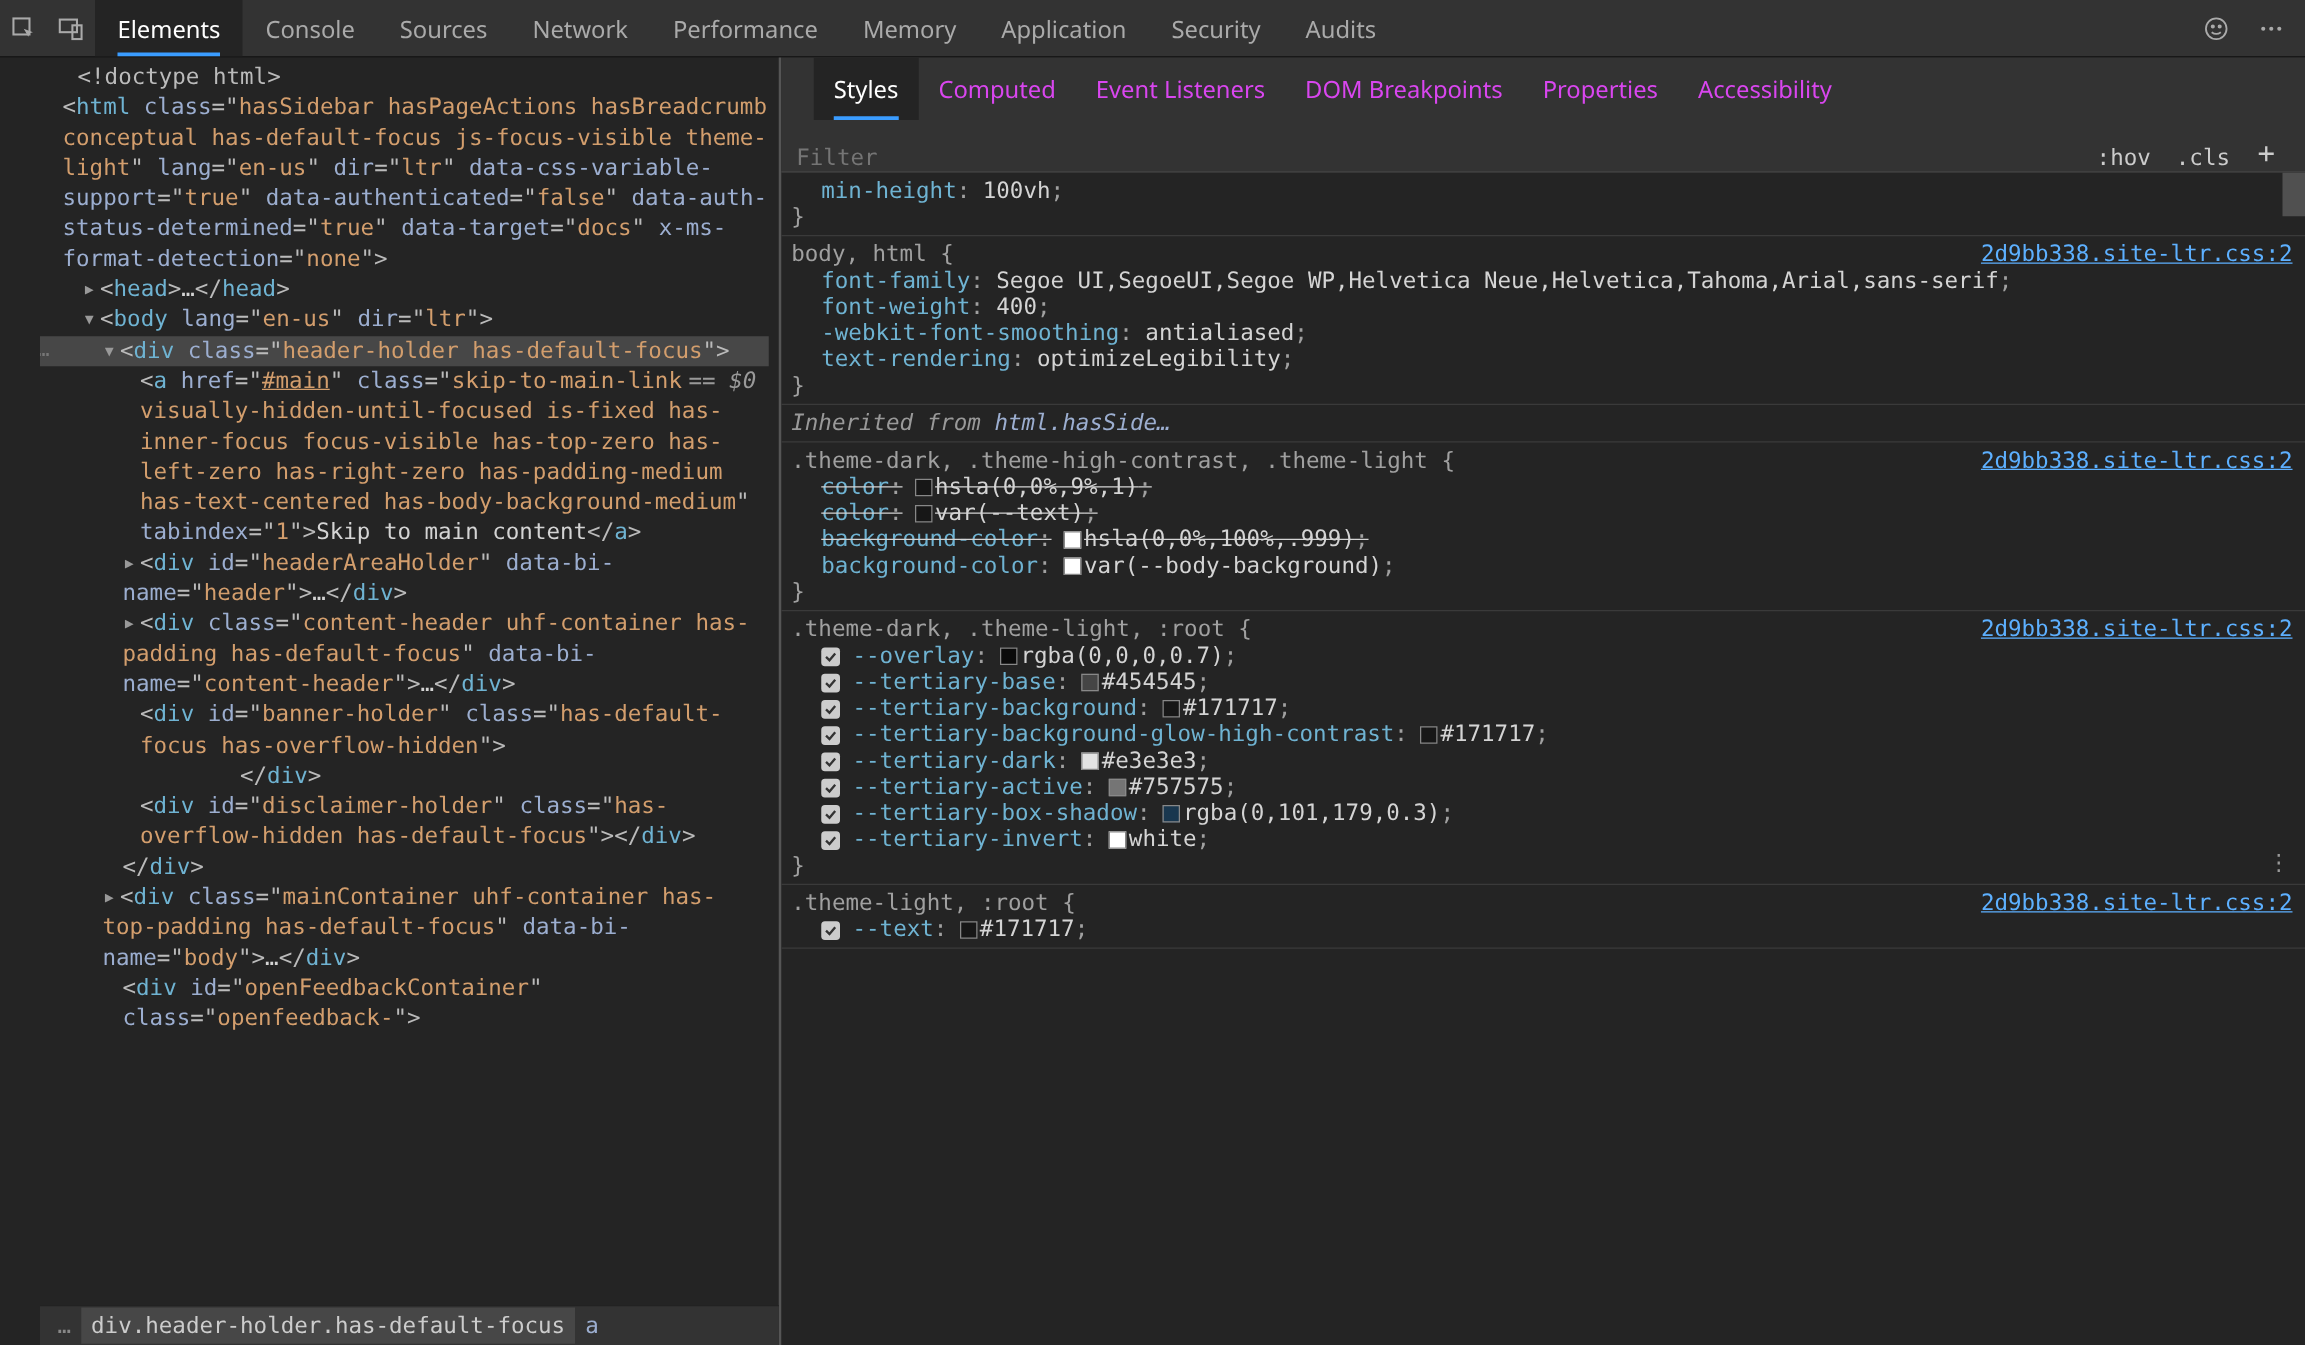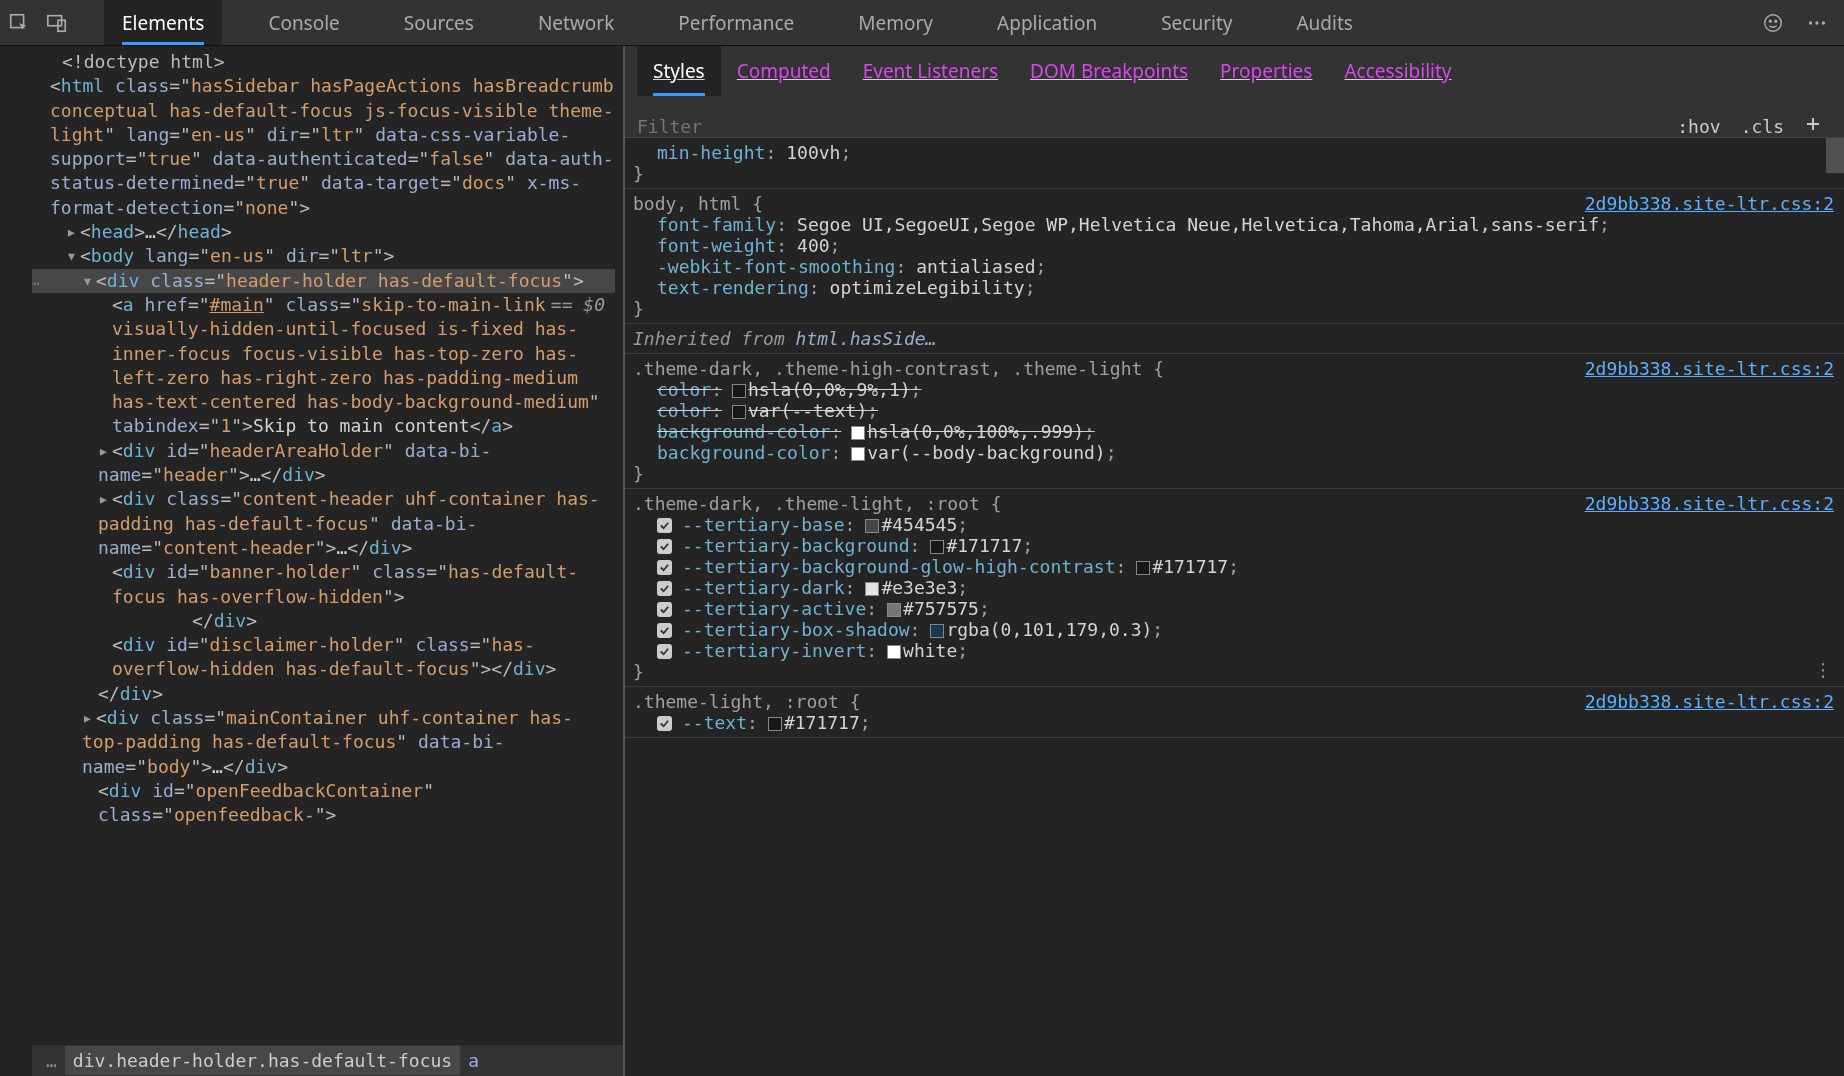--- a/index.html
+++ b/index.html
@@ -1,29 +1,29 @@
 <!DOCTYPE html>
 <html><head>
 <meta charset="utf-8">
 <style>
 * { box-sizing: border-box; margin: 0; padding: 0; }
 body { background: #242424; color: #d4d4d4; font-family: monospace; font-size: 18px; overflow: hidden; }
 .toolbar { height: 46px; background: #333; display: flex; align-items: center; border-bottom: 1px solid #111; }
 .tb-icon { width: 38px; height: 46px; display: flex; align-items: center; justify-content: center; color: #aaa; }
 .tb-icon svg { width: 22px; height: 22px; }
 .tabs { display: flex; height: 100%; }
-.tab { padding: 4px 18px; color: #aaa; display: flex; align-items: center; font-family: system-ui, sans-serif; font-size: 19px; cursor: pointer; position: relative; margin-left: 28px; }
+.tab { padding: 4px 18px; color: #aaa; display: flex; align-items: center; font-family: system-ui, sans-serif; font-size: 19px; cursor: pointer; position: relative; }
 .tab.active { color: #fff; background: #242424; }
 .tab.active::after { content: ""; position: absolute; bottom: 0; left: 18px; right: 18px; height: 3px; background: #3a9cff; }
 .tb-right { margin-left: auto; display: flex; align-items: center; padding-right: 8px; gap: 6px; }
 .main { display: flex; height: calc(100vh - 46px); }
 .left { width: 625px; display: flex; flex-direction: column; border-right: 2px solid #555; padding-left: 32px; }
 .tree { flex: 1; overflow: hidden; padding: 4px 8px 4px 10px; line-height: 1.35; font-size: 18px; }
 .right { flex: 1; display: flex; flex-direction: column; }
-.subtabs { height: 50px; background: #333; display: flex; align-items: center; padding-left: 12px; text-decoration: underline; }
+.subtabs { height: 50px; background: #333; display: flex; align-items: center; padding-left: 26px; }
 .subtab { padding: 0 16px; height: 100%; display: flex; align-items: center; color: #d946ef; font-family: system-ui, sans-serif; font-size: 19px; cursor: pointer; position: relative; }
 .subtab.active { color: #fff; background: #242424; }
 .subtab.active::after { content: ""; position: absolute; bottom: 0; left: 16px; right: 16px; height: 3px; background: #3a9cff; }
 .filter-bar { height: 42px; background: #333; display: flex; align-items: flex-end; border-bottom: 1px solid #444; padding: 0 12px; }
 .filter-input { background: transparent; border: none; color: #999; font-family: monospace; font-size: 18px; flex: 1; outline: none; }
 .filter-ctrl { color: #ccc; padding: 0 10px; font-family: monospace; font-size: 18px; cursor: pointer; }
 .styles { flex: 1; overflow: hidden; }
 .rule { border-bottom: 1px solid #3a3a3a; padding: 4px 8px; position: relative; }
 .sel { color: #a0a0a0; }
 .brace { color: #a0a0a0; }
@@ -201,20 +201,29 @@
         </div>
         <div class="rule" style="position:relative">
           <a class="src-link">2d9bb338.site-ltr.css:2</a>
           <div><span class="sel">.theme-dark, .theme-light, :root</span> <span class="brace">{</span></div>
           <div class="decl">
             <span class="cb">
               <svg viewBox="0 0 12 12" stroke="#333" stroke-width="2" fill="none">
                 <path d="M2 6l3 3 5-6"></path>
               </svg>
             </span>
+            <span class="prop">--overlay</span>
+            <span class="val"><span class="swatch" style="background:rgba(0,0,0,0.7)"></span>rgba(0,0,0,0.7)</span>
+          </div>
+          <div class="decl">
+            <span class="cb">
+              <svg viewBox="0 0 12 12" stroke="#333" stroke-width="2" fill="none">
+                <path d="M2 6l3 3 5-6"></path>
+              </svg>
+            </span>
             <span class="prop">--tertiary-base</span>
             <span class="val"><span class="swatch" style="background:#454545"></span>#454545</span>
           </div>
           <div class="decl">
             <span class="cb">
               <svg viewBox="0 0 12 12" stroke="#333" stroke-width="2" fill="none">
                 <path d="M2 6l3 3 5-6"></path>
               </svg>
             </span>
             <span class="prop">--tertiary-background</span>

